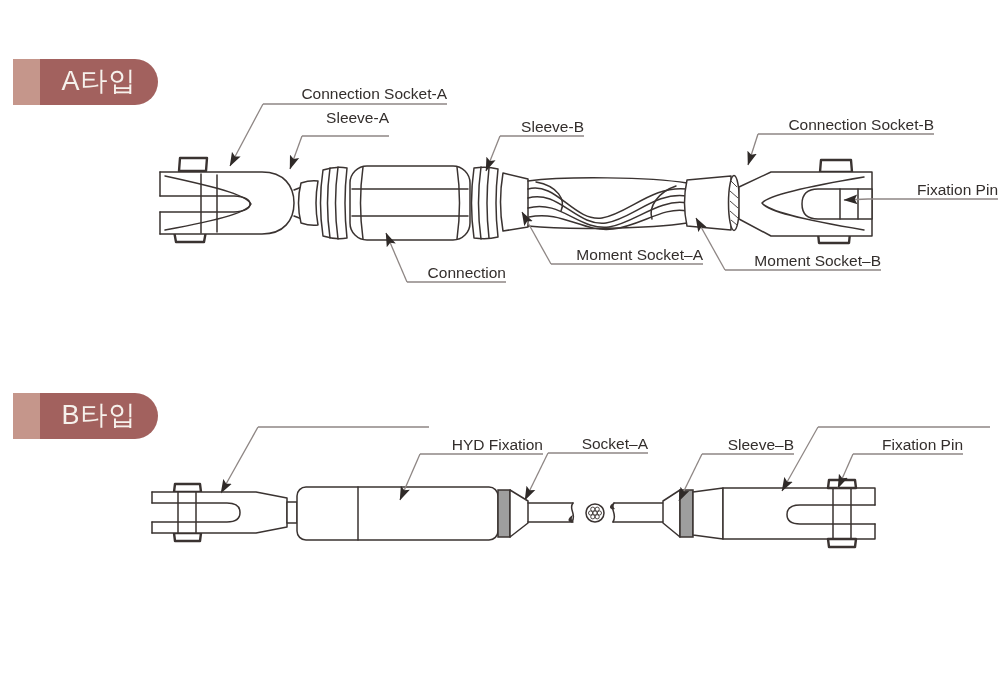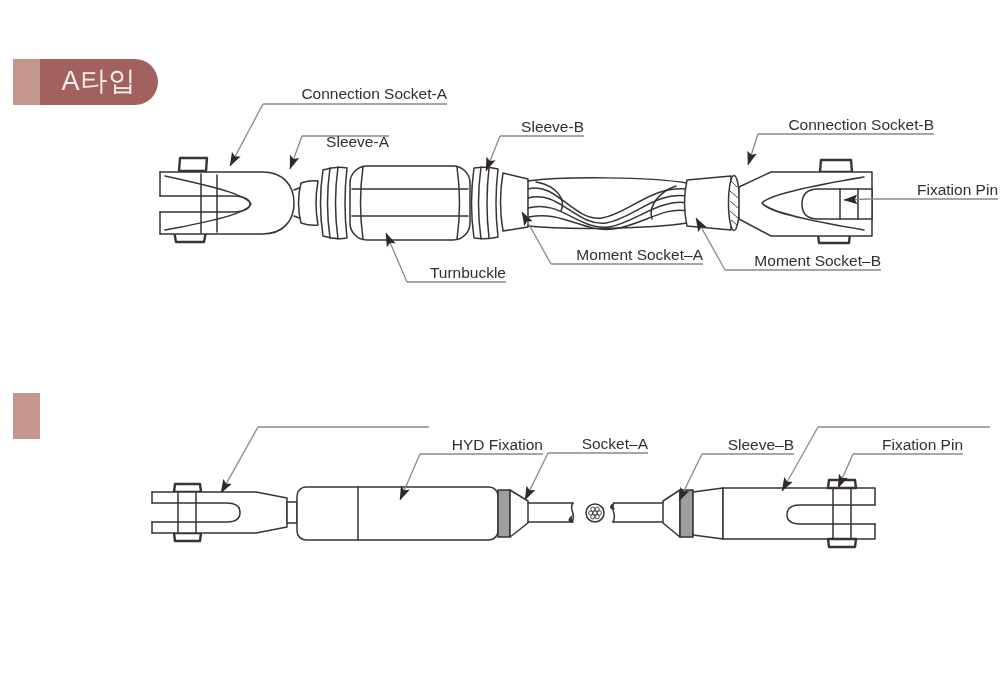--- a/index.html
+++ b/index.html
@@ -40,20 +40,21 @@
 
 <div class="stage">
 
   <div class="badge" style="top:59px">
     <div class="badge-tab"></div>
     <div class="badge-body">A타입</div>
   </div>
 
   <div class="badge" style="top:393px">
     <div class="badge-tab"></div>
+    <div class="badge-body">B타입</div>
   </div>
 
   <svg class="art" width="1007" height="683" viewBox="0 0 1007 683">
     <defs>
       <marker id="arw" viewBox="0 0 12 9" refX="11.5" refY="4.5" markerWidth="14" markerHeight="11" orient="auto" markerUnits="userSpaceOnUse">
         <path class="arrowhead" d="M12,4.5 L0,0.3 L2.3,4.5 L0,8.7 Z"></path>
       </marker>
     </defs>
 
     <g>
@@ -234,25 +235,25 @@
           <path class="leader" d="M818,427 L782,491" marker-end="url(#arw)"></path>
       </g>
       <g>
         <path class="ul" d="M853,454 H963"></path>
           <path class="leader" d="M853,454 L838,488" marker-end="url(#arw)"></path>
       </g>
     </g>
   </svg>
 
   <div class="lbl" style="left:263px;top:84px;width:184px">Connection Socket-A</div>
-  <div class="lbl" style="left:302px;top:132px;width:87px">Sleeve-A</div>
+  <div class="lbl" style="left:302px;top:108px;width:87px">Sleeve-A</div>
   <div class="lbl" style="left:500px;top:117px;width:84px">Sleeve-B</div>
   <div class="lbl" style="left:758px;top:115px;width:176px">Connection Socket-B</div>
   <div class="lbl" style="left:868px;top:180px;width:130px">Fixation Pin</div>
-  <div class="lbl" style="left:407px;top:263px;width:99px">Turnbuckle</div>
+  <div class="lbl" style="left:407px;top:263px;width:99px">Connection</div>
   <div class="lbl" style="left:551px;top:245px;width:152px">Moment Socket–A</div>
   <div class="lbl" style="left:725px;top:251px;width:156px">Moment Socket–B</div>
 
   <div class="lbl" style="left:420px;top:435px;width:123px">HYD Fixation</div>
   <div class="lbl" style="left:548px;top:434px;width:100px">Socket–A</div>
   <div class="lbl" style="left:702px;top:435px;width:92px">Sleeve–B</div>
   <div class="lbl" style="left:853px;top:435px;width:110px">Fixation Pin</div>
 
 </div>
 

